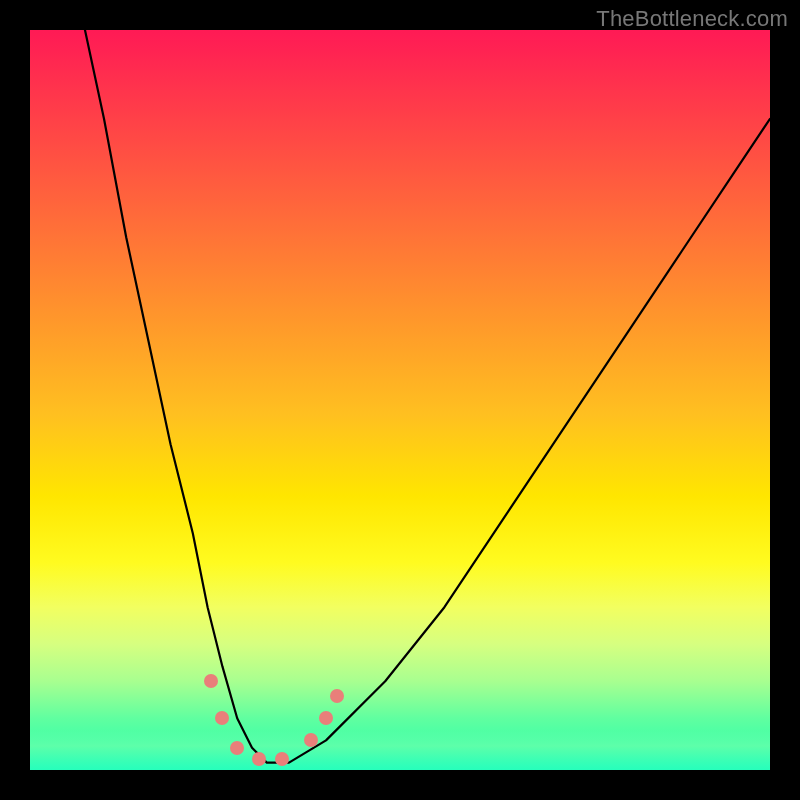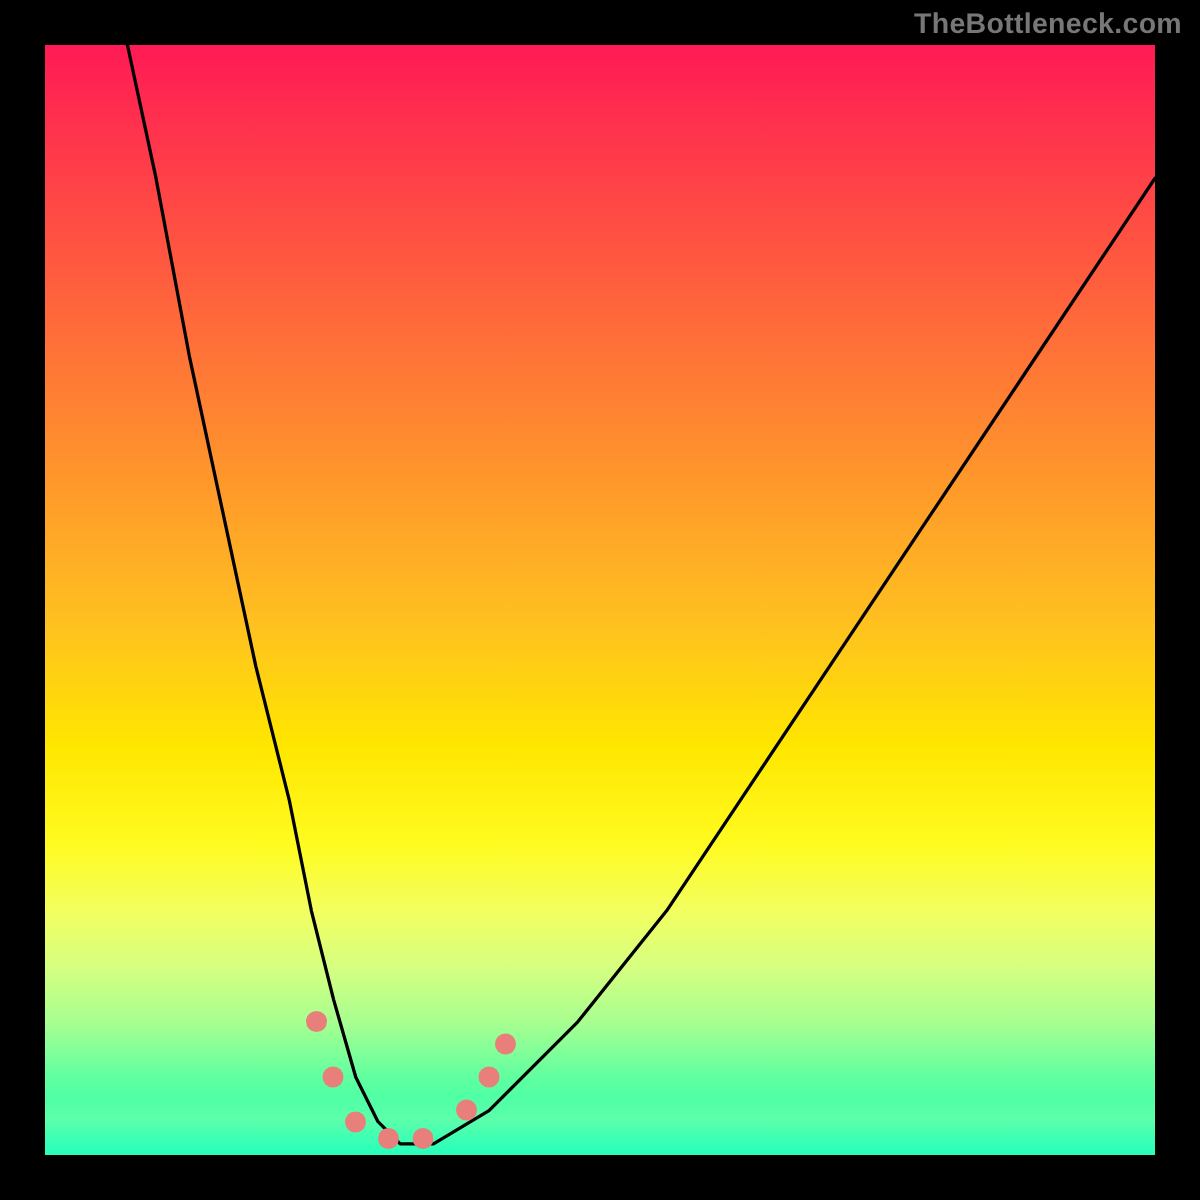--- a/index.html
+++ b/index.html
@@ -47,22 +47,22 @@
       rgba(180,255,160,0.0) 0%,
       rgba(120,255,170,0.55) 40%,
       rgba(40,255,190,0.85) 100%
     );
   }
   .watermark {
     position: absolute;
     top: 6px;
     right: 12px;
     font-family: Arial, Helvetica, sans-serif;
-    font-size: 19px;
-    font-weight: 700;
+    font-size: 22px;
+    font-weight: 400;
     color: #777;
     letter-spacing: 0.2px;
     user-select: none;
   }
   svg.curve {
     position: absolute;
     left: 0;
     top: 0;
     width: 740px;
     height: 740px;

